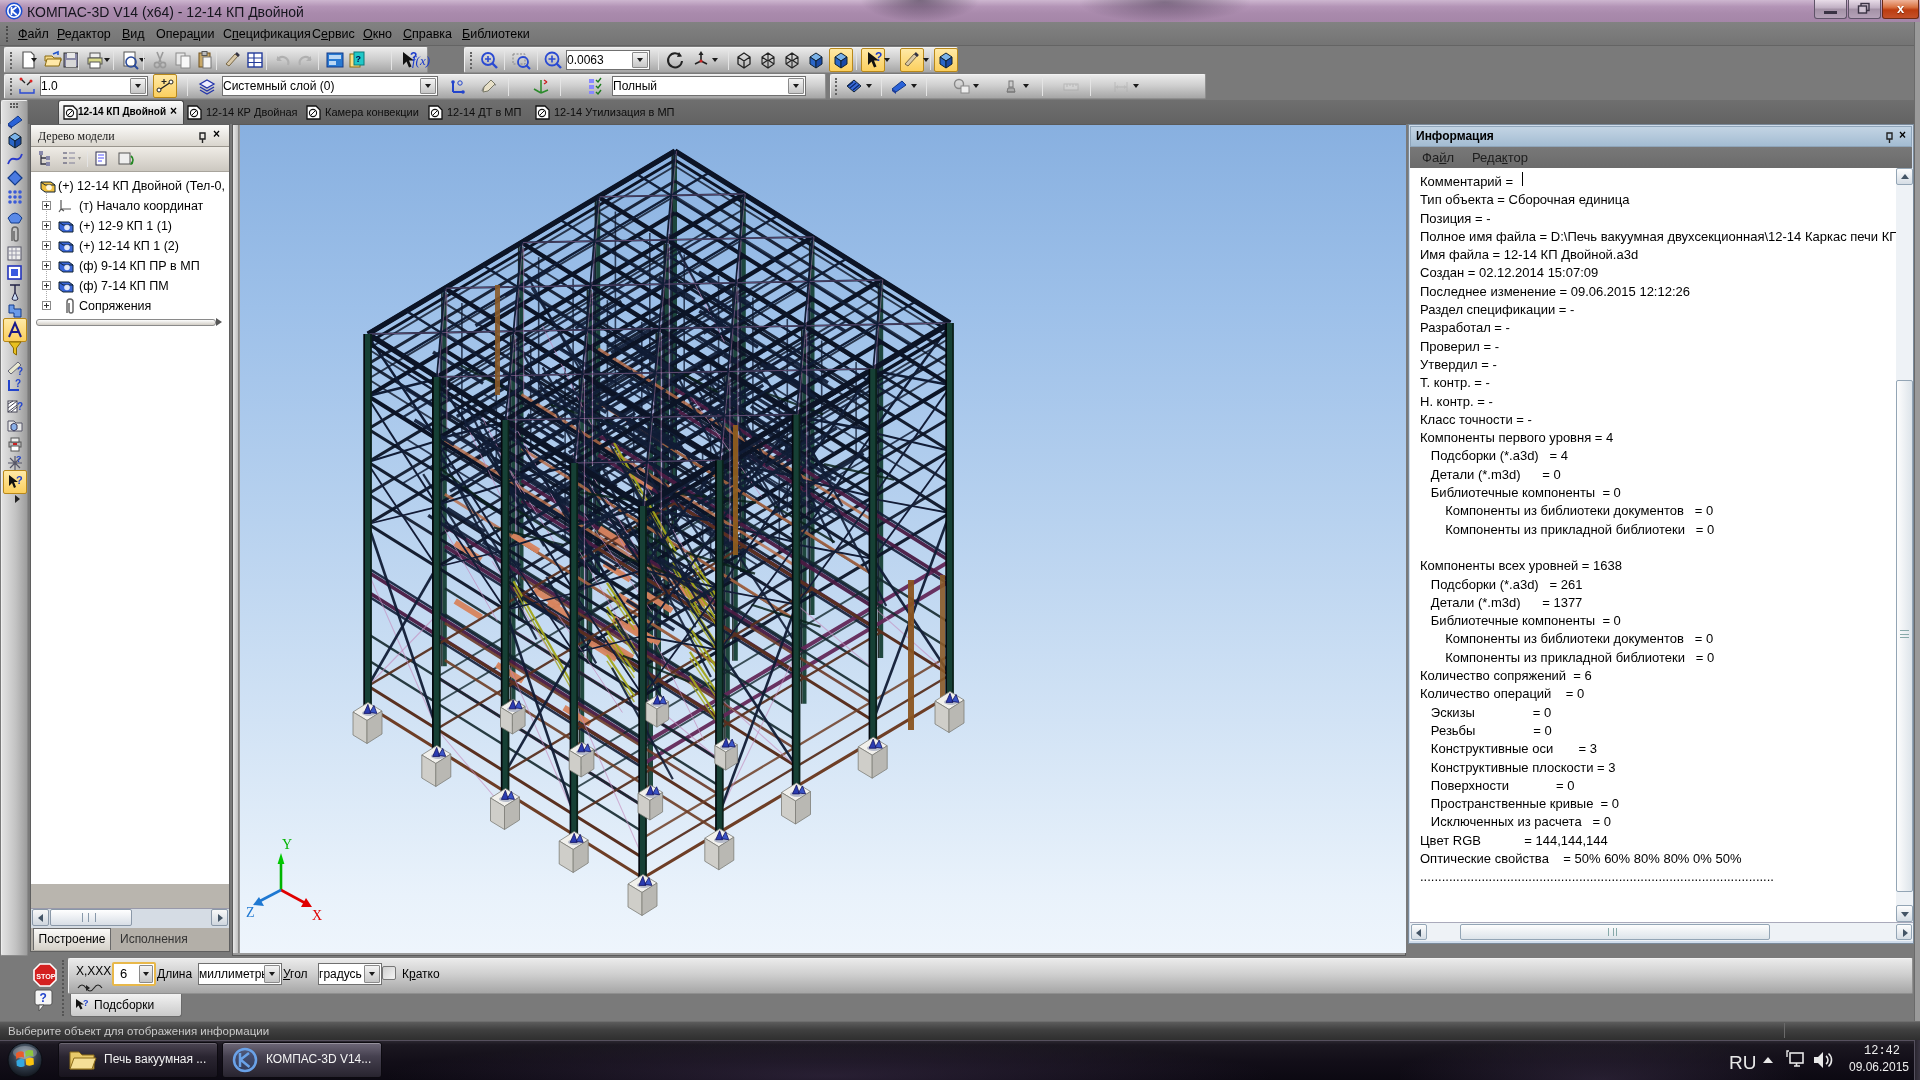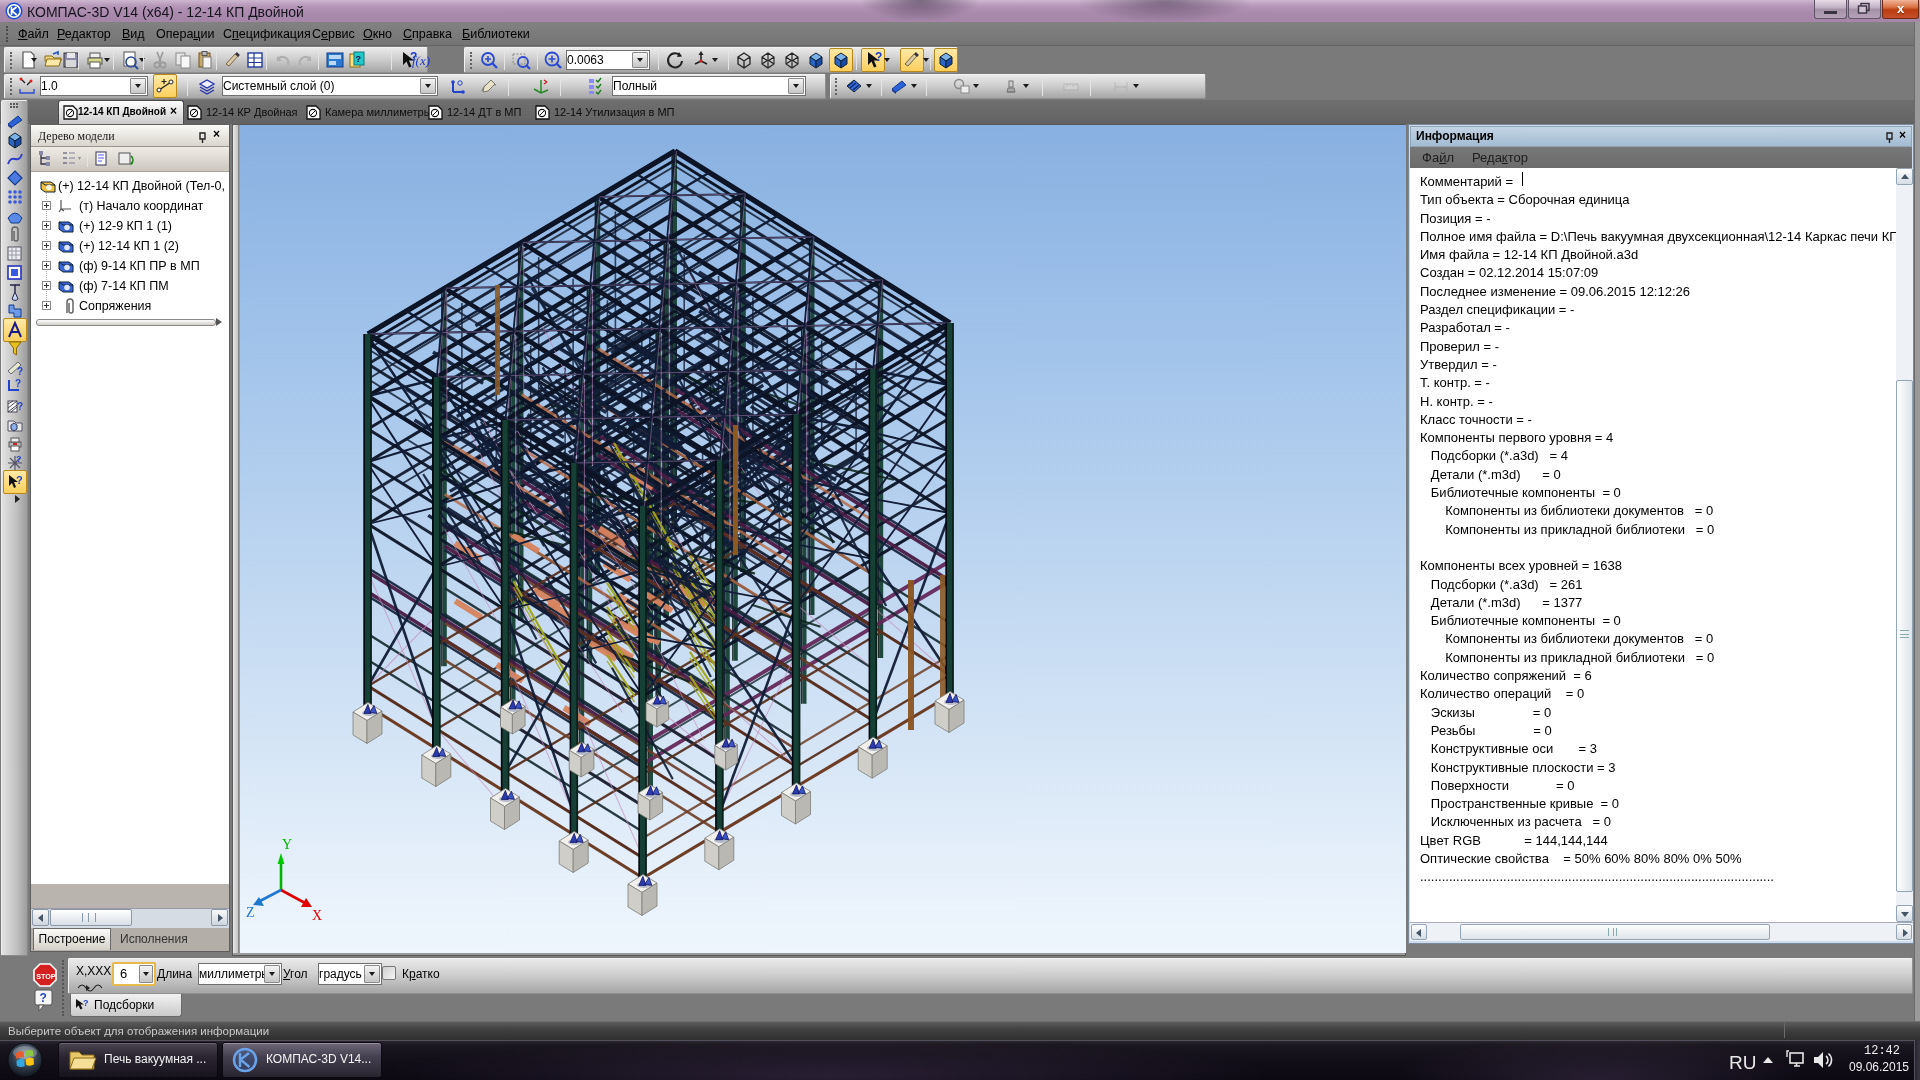--- a/index.html
+++ b/index.html
@@ -408,21 +408,21 @@
       <path d="M2 2 h9 l4 4 v9 h-13z" fill="#fff" stroke="#111" stroke-width="1.3"></path>
       <circle cx="8" cy="9" r="3.6" fill="none" stroke="#111" stroke-width="1.1"></circle>
       <path d="M6 11 l4.5-4.5" stroke="#111" stroke-width="1"></path>
     </svg></div>
 <div class="t" style="left:206px;top:106px;font-size:11px;color:#0d0d0d;">12-14 КР Двойная</div>
 <div class="abs" style="left:305px;top:104px;"><svg width="17" height="16">
       <path d="M2 2 h9 l4 4 v9 h-13z" fill="#fff" stroke="#111" stroke-width="1.3"></path>
       <circle cx="8" cy="9" r="3.6" fill="none" stroke="#111" stroke-width="1.1"></circle>
       <path d="M6 11 l4.5-4.5" stroke="#111" stroke-width="1"></path>
     </svg></div>
-<div class="t" style="left:325px;top:106px;font-size:11px;color:#0d0d0d;">Камера миллиметрь</div>
+<div class="t" style="left:325px;top:106px;font-size:11px;color:#0d0d0d;">Камера конвекции</div>
 <div class="abs" style="left:427px;top:104px;"><svg width="17" height="16">
       <path d="M2 2 h9 l4 4 v9 h-13z" fill="#fff" stroke="#111" stroke-width="1.3"></path>
       <circle cx="8" cy="9" r="3.6" fill="none" stroke="#111" stroke-width="1.1"></circle>
       <path d="M6 11 l4.5-4.5" stroke="#111" stroke-width="1"></path>
     </svg></div>
 <div class="t" style="left:447px;top:106px;font-size:11px;color:#0d0d0d;">12-14 ДТ в МП</div>
 <div class="abs" style="left:534px;top:104px;"><svg width="17" height="16">
       <path d="M2 2 h9 l4 4 v9 h-13z" fill="#fff" stroke="#111" stroke-width="1.3"></path>
       <circle cx="8" cy="9" r="3.6" fill="none" stroke="#111" stroke-width="1.1"></circle>
       <path d="M6 11 l4.5-4.5" stroke="#111" stroke-width="1"></path>

